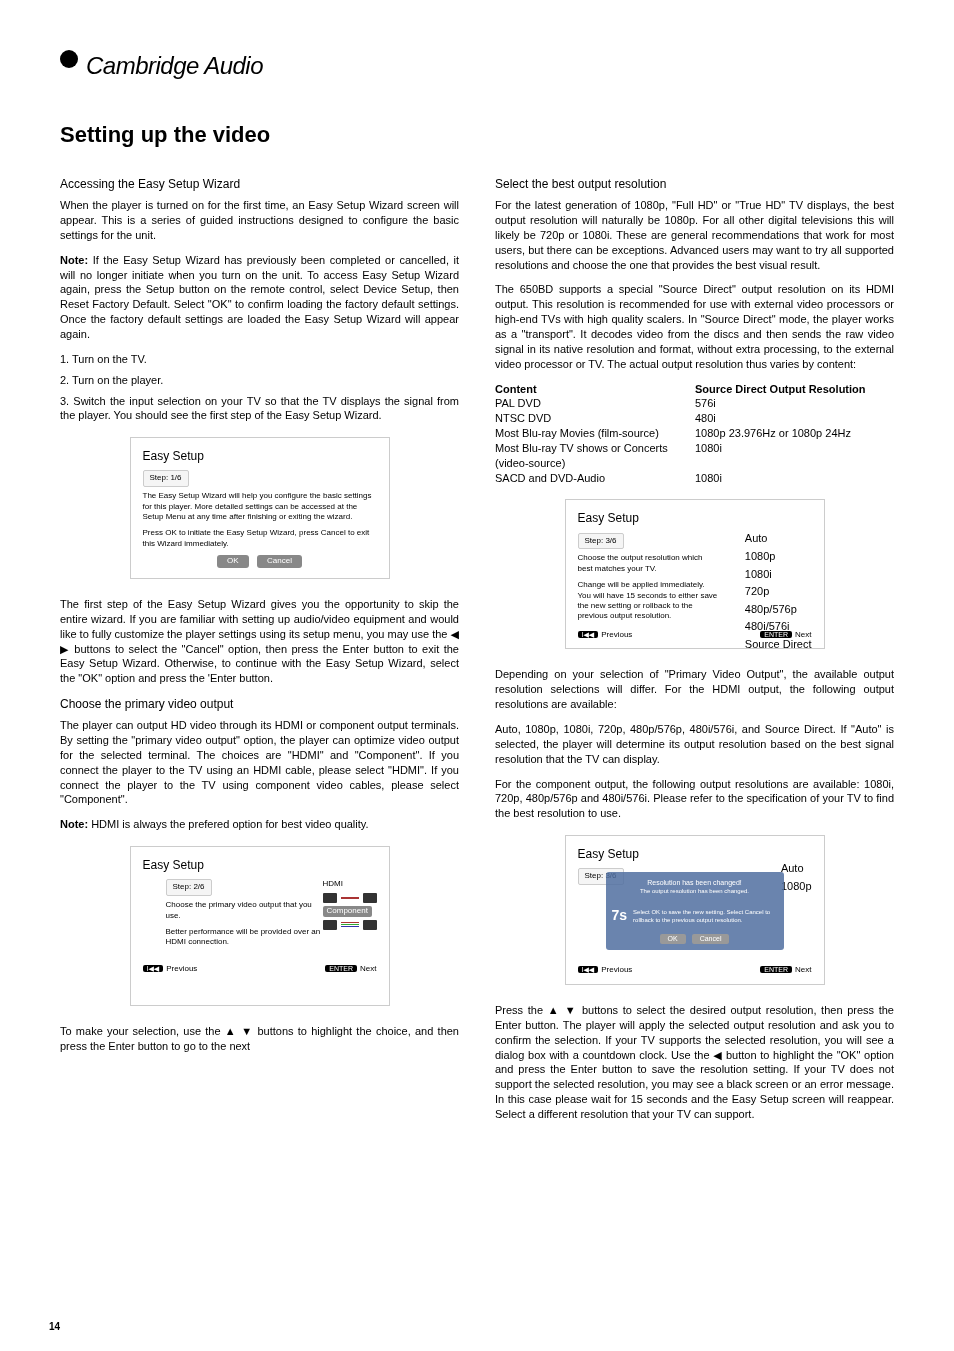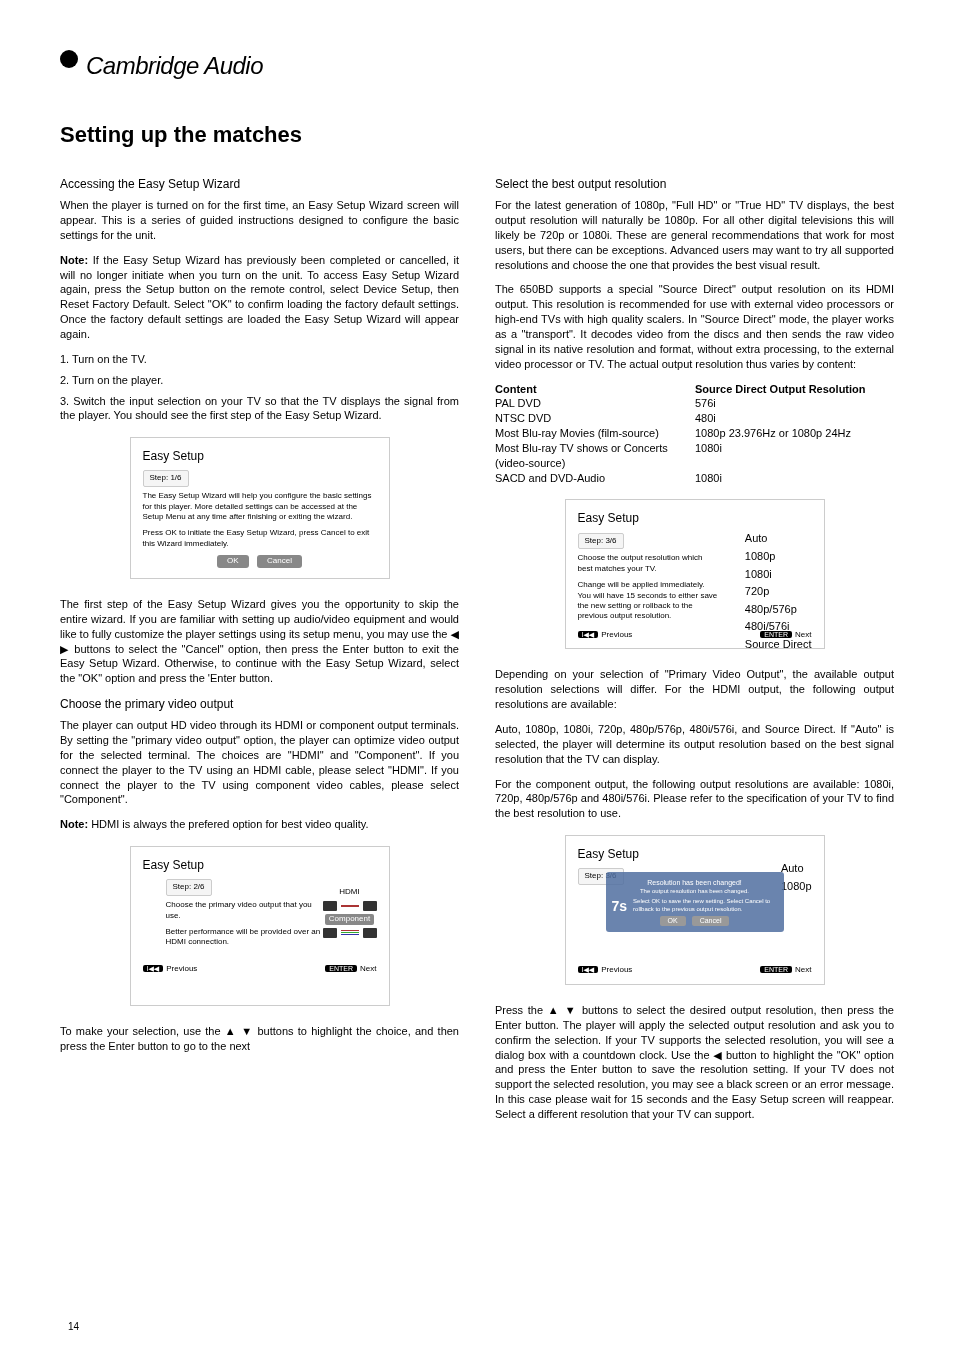--- a/index.html
+++ b/index.html
@@ -41,50 +41,50 @@
   }
   .dialog-body { font-size: 8px; margin-bottom: 6px; line-height: 1.3; }
   .dialog-btnrow { text-align: center; margin-top: 4px; }
   .dbtn {
     display: inline-block; background: #888; color: #fff;
     padding: 1px 10px; font-size: 8px; border-radius: 3px; margin: 0 3px;
   }
   .dialog-nav { display: flex; justify-content: space-between; font-size: 8px; margin-top: 10px;}
   .dialog-nav .navbtn { background:#000; color:#fff; padding:0 4px; border-radius:2px; margin-right:3px; font-size:7px;}
   .hdmi-opts { display:flex; justify-content:space-between; }
-  .hdmi-right { display:flex; flex-direction:column; gap:3px; align-items:center; font-size:8px;margin-top:8px;}
+  .hdmi-right { display:flex; flex-direction:column; gap:3px; align-items:flex-start; font-size:8px;}
   .opt-item { display:flex; align-items:center; gap:4px; }
   .tv-ico { width:14px; height:10px; background:#333; display:inline-block; border-radius:1px;}
   .res-opts { position:absolute; right:12px; top:30px; font-size:11px; line-height:1.6;}
   .content-table { margin-bottom:12px; }
   .ct-row { display:flex; }
   .ct-l { flex:0 0 200px; }
   .ct-r { flex:1; }
   .ct-head { font-weight:700; }
   .dialog-overlay {
     position:absolute; left:40px; right:40px; top:36px;
     background: rgba(80,110,160,0.85); color:#fff;
     padding:6px; border-radius:3px; font-size:7px; text-align:center;
   }
   .dialog-overlay .big { font-size:14px; font-weight:700; }
-  .dialog-overlay .obrow { display:flex; gap:6px; align-items:flex-start; justify-content:center; margin-top:1px;}
+  .dialog-overlay .obrow { display:flex; gap:6px; align-items:flex-end; justify-content:center; margin-top:10px;}
   .obbtn { background:#999; padding:0 8px; border-radius:2px; }
-  .pgnum { position:absolute; bottom:18px; left:68px; font-size:10px; font-weight:400; }
+  .pgnum { position:absolute; bottom:18px; left:49px; font-size:10px; font-weight:700; }
   .dialog.tall { height:160px; }
   .dialog.taller { height:150px; }
 </style>
 </head>
 <body>
 
 <div class="logo-row">
   <span class="logo-circle"></span>
   <span class="logo-text">Cambridge Audio</span>
 </div>
 
-<h1 class="page-title">Setting up the matches</h1>
+<h1 class="page-title">Setting up the video</h1>
 
 <div class="columns">
 
   <div class="col">
     <div class="section-head">Accessing the Easy Setup Wizard</div>
     <p>When the player is turned on for the first time, an Easy Setup Wizard screen will appear. This is a series of guided instructions designed to configure the basic settings for the unit.</p>
     <p><span class="bold">Note:</span> <span>If the Easy Setup Wizard has previously been completed or cancelled, it will no longer initiate when you turn on the unit. To access Easy Setup Wizard again, press the Setup button on the remote control, select Device Setup, then Reset Factory Default. Select "OK" to confirm loading the factory default settings. Once the factory default settings are loaded the Easy Setup Wizard will appear again.</span></p>
     <div class="step-list">
       <div>1. Turn on the TV.</div>
       <div>2. Turn on the player.</div>

